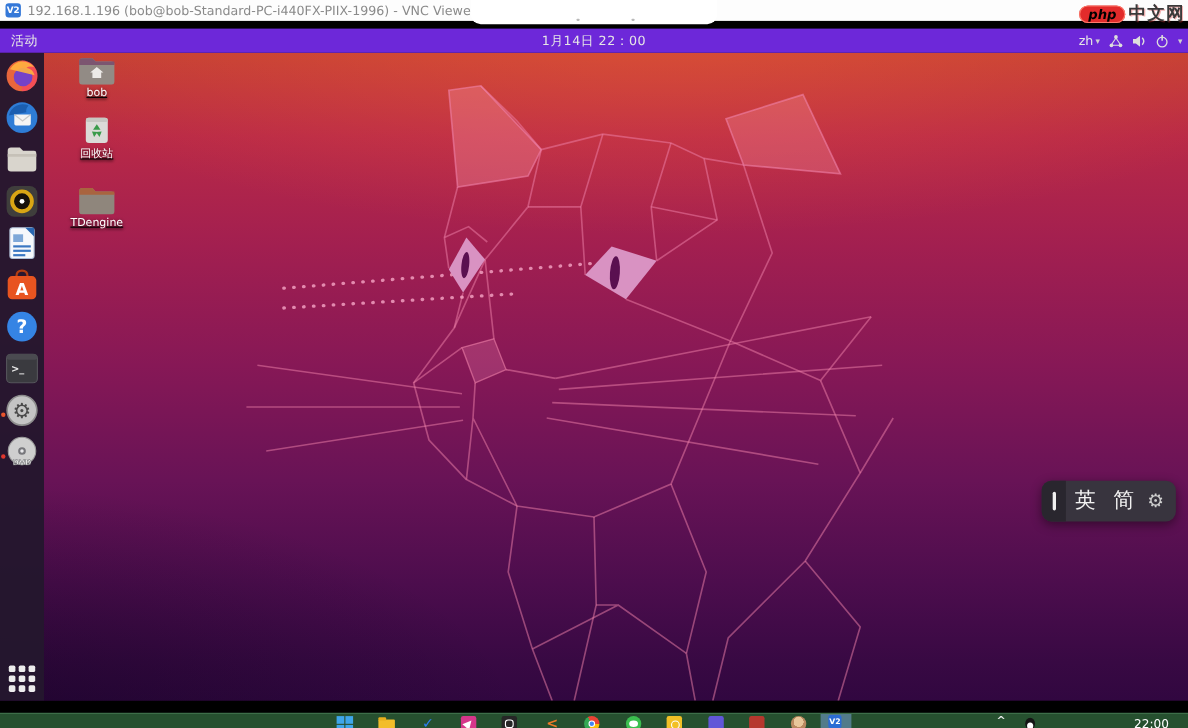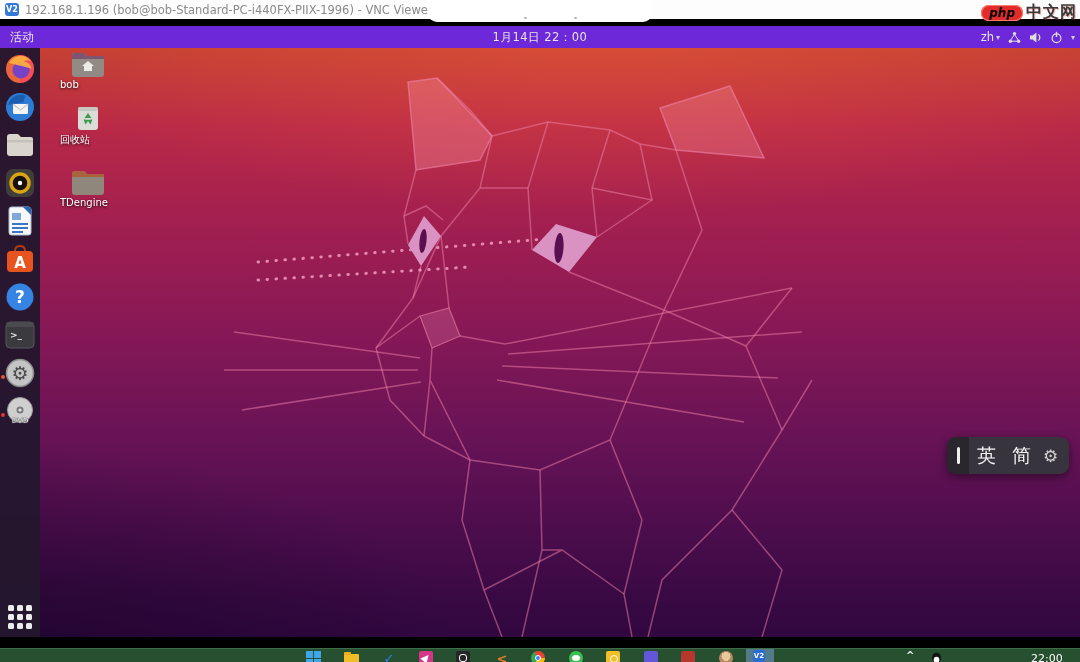--- a/index.html
+++ b/index.html
@@ -39,21 +39,21 @@
   .fossa { position:absolute; inset:0; }
 
   
   .dock { position:absolute; left:0; top:0; width:40px; height:100%; background:rgba(36,23,46,0.96); z-index:6; }
   .dock-item { position:absolute; left:4px; width:32px; height:32px; display:flex; align-items:center; justify-content:center; }
   .dock-dot { position:absolute; left:1px; width:4px; height:4px; border-radius:50%; background:#e8542e; z-index:7; }
   .show-apps { position:absolute; left:8px; top:557px; width:24px; height:24px; display:grid; grid-template-columns:repeat(3,6px); grid-template-rows:repeat(3,6px); gap:3px; }
   .show-apps span { background:#ececec; border-radius:1.5px; }
 
   
-  .desk-icon { position:absolute; left:60px; width:56px; text-align:left; z-index:3; }
+  .desk-icon { position:absolute; left:60px; width:56px; text-align:center; z-index:3;text-decoration:underline; }
   .desk-icon .art { height:27px; display:flex; align-items:flex-end; justify-content:center; }
   .desk-label { font-size:10px; color:#fff; text-shadow:0 1px 3px rgba(0,0,0,.9); margin-top:2px; white-space:nowrap; }
 
   
   .ime { position:absolute; left:947px; top:389px; height:37px; background:#38343e; border-radius:9px; display:flex; align-items:center; box-shadow:0 3px 10px rgba(0,0,0,.45); z-index:8; }
   .ime-cursor { width:22px; height:37px; background:#29262e; border-radius:9px 0 0 9px; display:flex; align-items:center; justify-content:center; }
   .ime-cursor i { display:block; width:3px; height:17px; background:#f0f0f0; border-radius:1.5px; }
   .ime-lang { font-size:19px; color:#f2f2f2; padding:0 8px; line-height:37px; }
   .ime-gear { font-size:17px; color:#cfcfcf; padding:0 11px 0 4px; }
 

